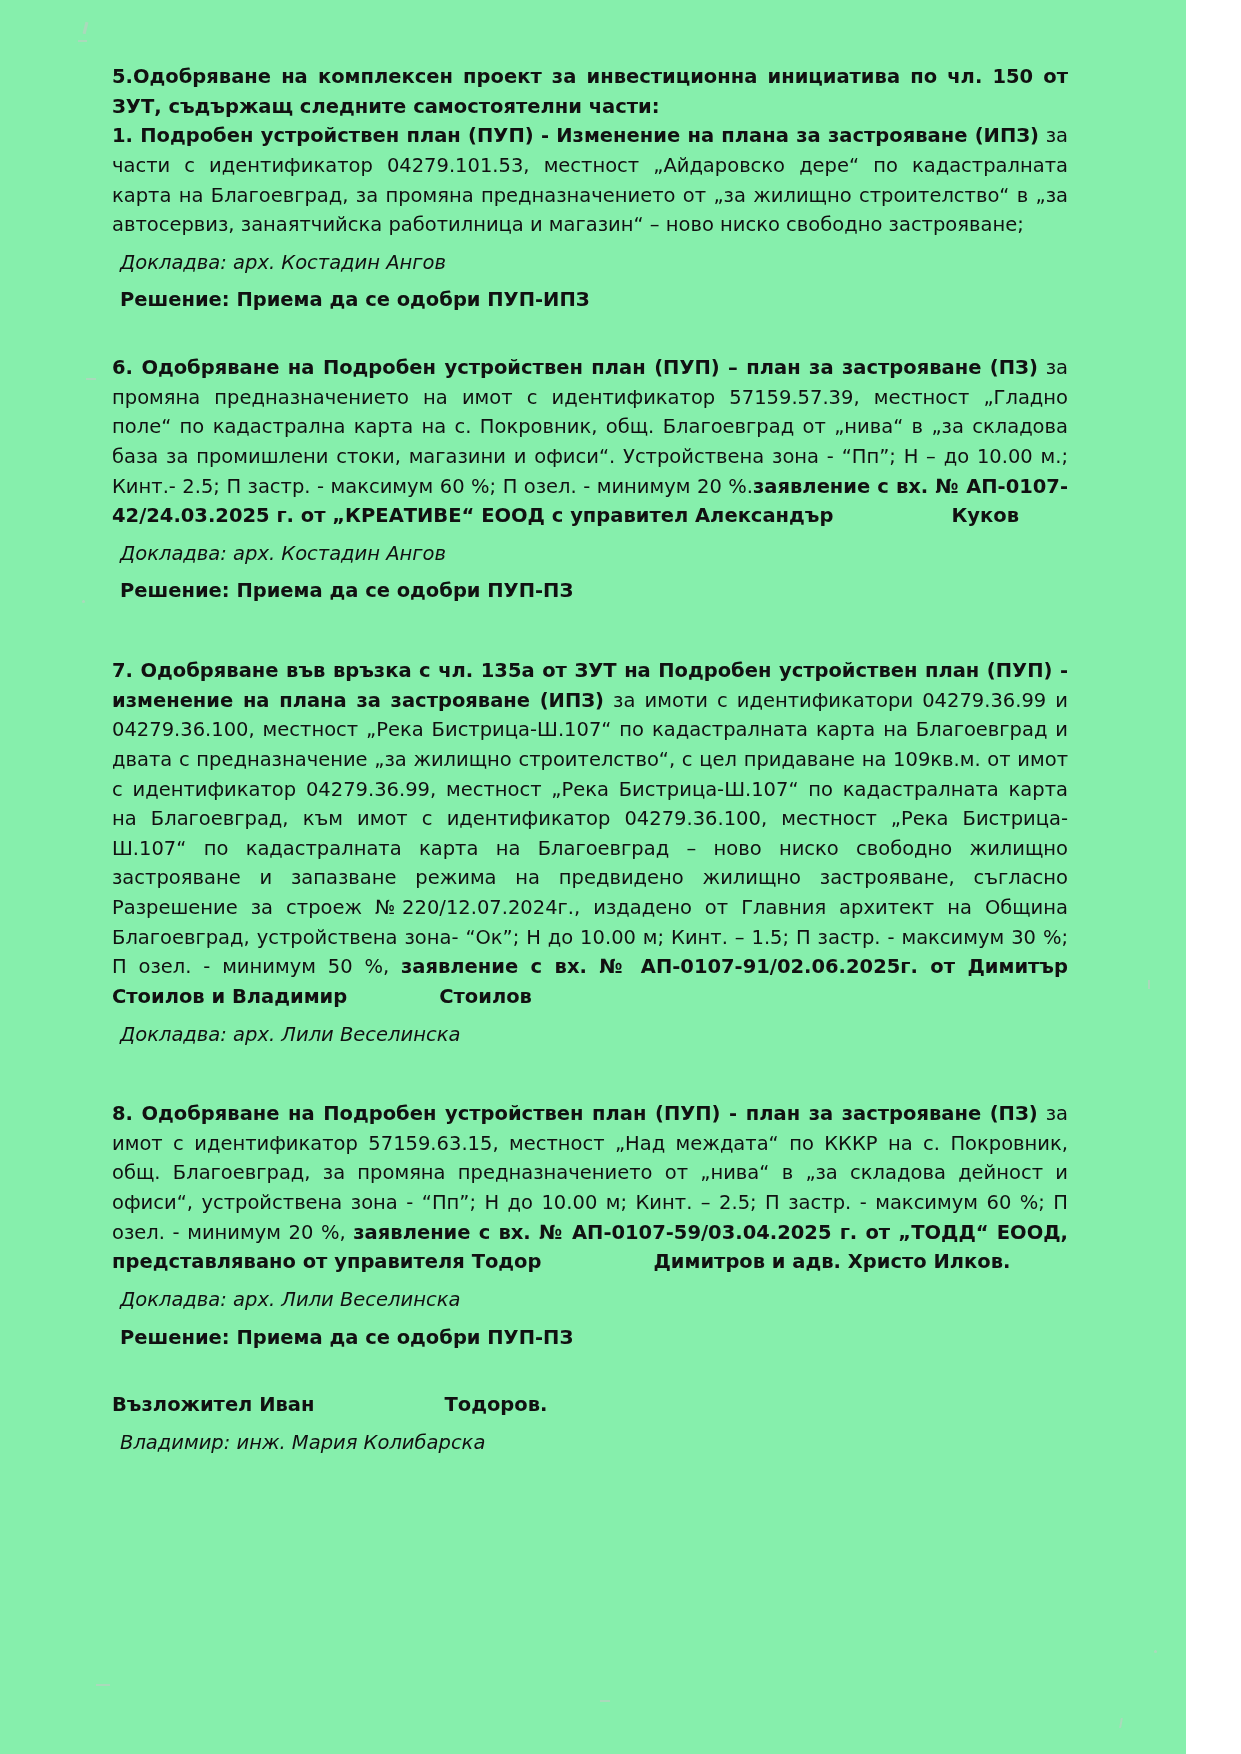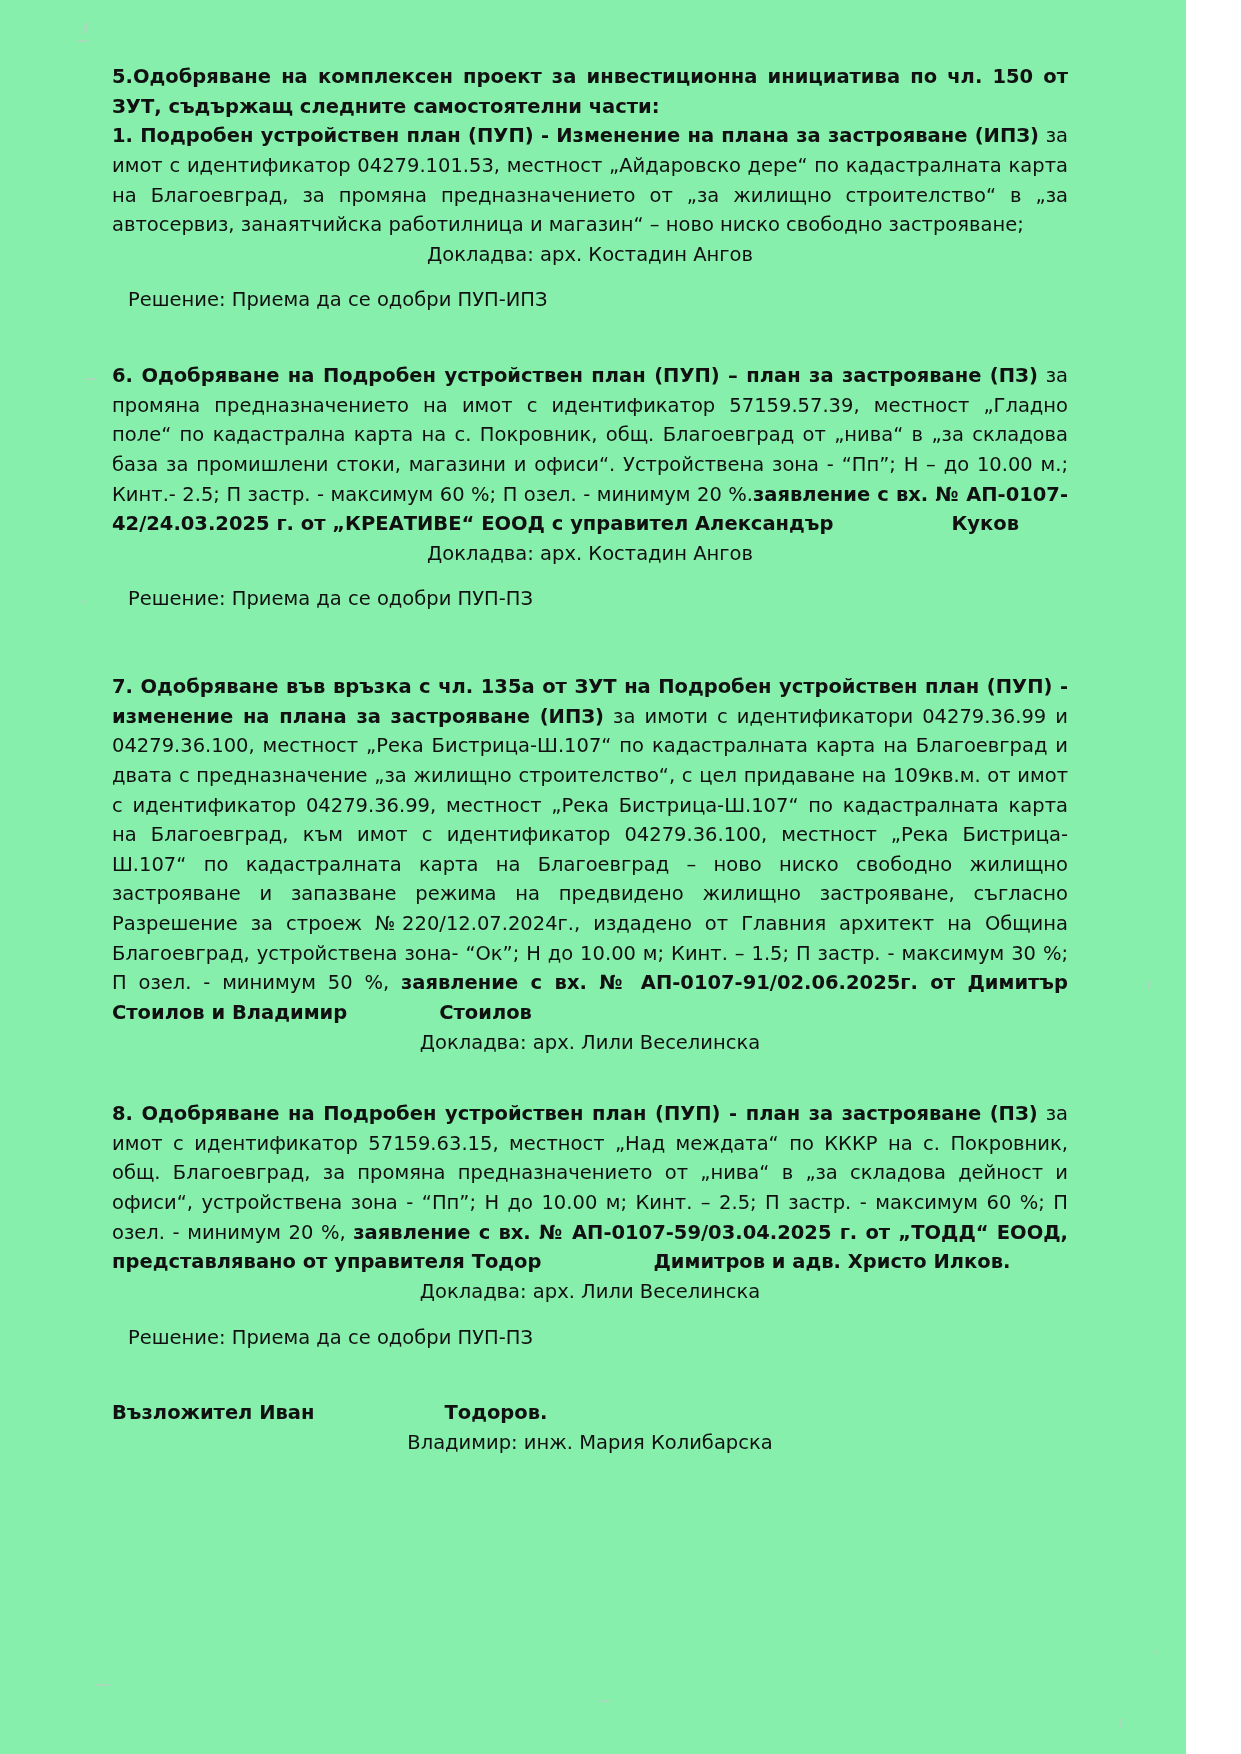--- a/index.html
+++ b/index.html
@@ -30,26 +30,27 @@
   .item {
     margin-bottom: 0;
   }
   .para {
     margin: 0;
     text-align: justify;
     text-justify: inter-word;
   }
   .b { font-weight: bold; }
   .reporter {
-    margin: 0;
-    text-align: center;
+    font-style: italic;
+    margin: 8px;
+    text-align: left;
   }
   .decision {
-    font-weight: normal;
-    margin: 16px;
+    font-weight: bold;
+    margin: 8px;
     text-align: left;
   }
   .decision.just {
     text-align: justify;
     text-justify: inter-word;
   }
   .gap-md { height: 30px; }
   .gap-lg { height: 42px; }
   .spacer-wide {
     display: inline-block;
@@ -98,21 +99,21 @@
   <div class="speckle s4"></div>
   <div class="speckle s5"></div>
   <div class="speckle s6"></div>
   <div class="speckle s7"></div>
   <div class="speckle s8"></div>
   <div class="speckle s9"></div>
 
   <div class="doc" id="doc-body">
       <div class="item">
         <p class="para"><span class="b">5.Одобряване на комплексен проект за инвестиционна инициатива по чл. 150 от ЗУТ, съдържащ следните самостоятелни части:</span></p>
-        <p class="para"><span class="b">1. Подробен устройствен план (ПУП) - Изменение на плана за застрояване (ИПЗ)</span><span> за имот с идентификатор 04279.101.53, местност „Айдаровско дере“ по кадастралната карта на Благоевград, за промяна предназначението от „за жилищно строителство“ в „за автосервиз, занаятчийска работилница и магазин“ – ново ниско свободно застрояване;</span></p>
+        <p class="para"><span class="b">1. Подробен устройствен план (ПУП) - Изменение на плана за застрояване (ИПЗ)</span><span> за части с идентификатор 04279.101.53, местност „Айдаровско дере“ по кадастралната карта на Благоевград, за промяна предназначението от „за жилищно строителство“ в „за автосервиз, занаятчийска работилница и магазин“ – ново ниско свободно застрояване;</span></p>
         <p class="reporter">Докладва: арх. Костадин Ангов</p>
         <p class="decision">Решение: Приема да се одобри ПУП-ИПЗ</p>
       </div>
       <div class="gap-md"></div>
       <div class="item">
         <p class="para"><span class="b"> 6. Одобряване на Подробен устройствен план (ПУП) – план за застрояване (ПЗ)</span><span> за промяна предназначението на имот с идентификатор 57159.57.39, местност „Гладно поле“ по кадастрална карта на с. Покровник, общ. Благоевград от „нива“ в „за складова база за промишлени стоки, магазини и офиси“. Устройствена зона - “Пп”; Н – до 10.00 м.; Кинт.- 2.5; П застр. - максимум 60 %; П озел. - минимум 20 %.</span><span class="b">заявление с вх. № АП-0107-42/24.03.2025 г. от „КРЕАТИВЕ“ ЕООД с управител Александър</span><span class="spacer-wide2"></span><span class="b">Куков</span></p>
         <p class="reporter">Докладва: арх. Костадин Ангов</p>
         <p class="decision">Решение: Приема да се одобри ПУП-ПЗ</p>
       </div>
       <div class="gap-lg"></div>

